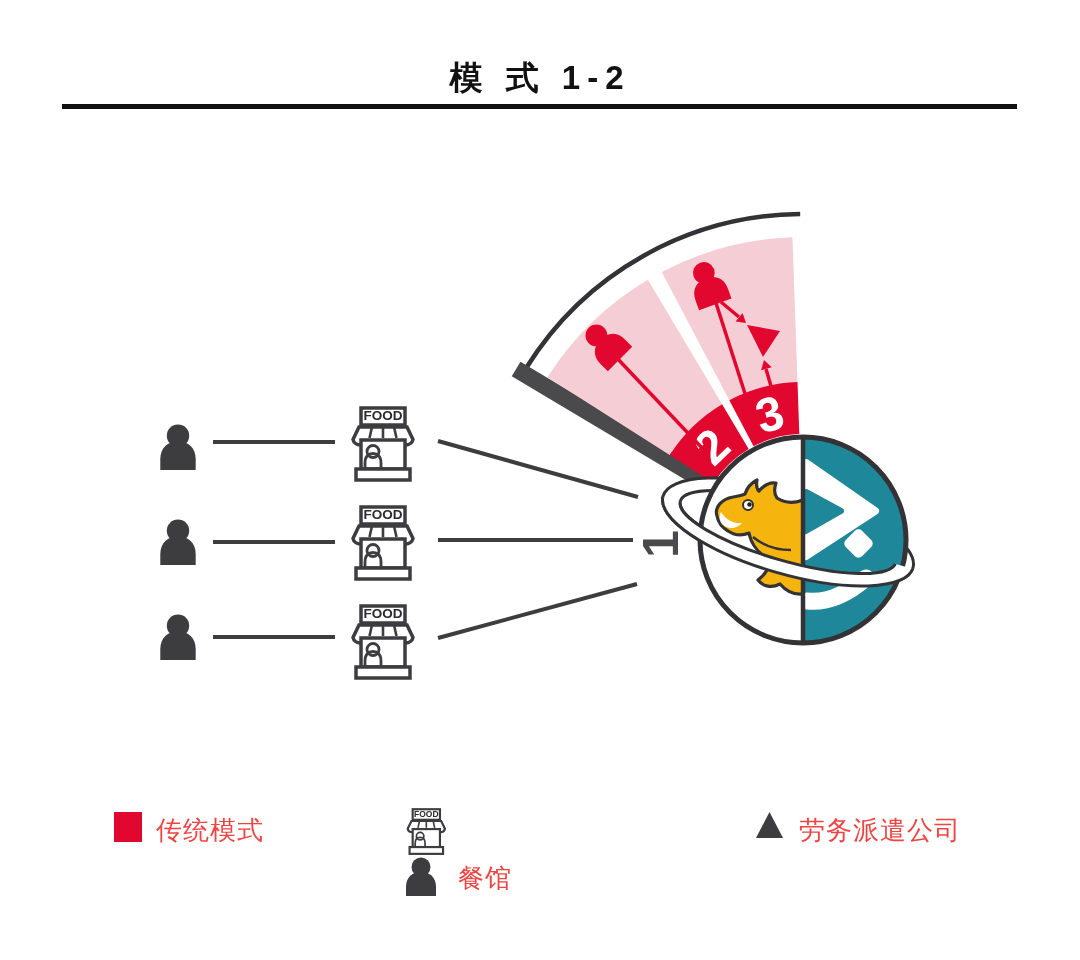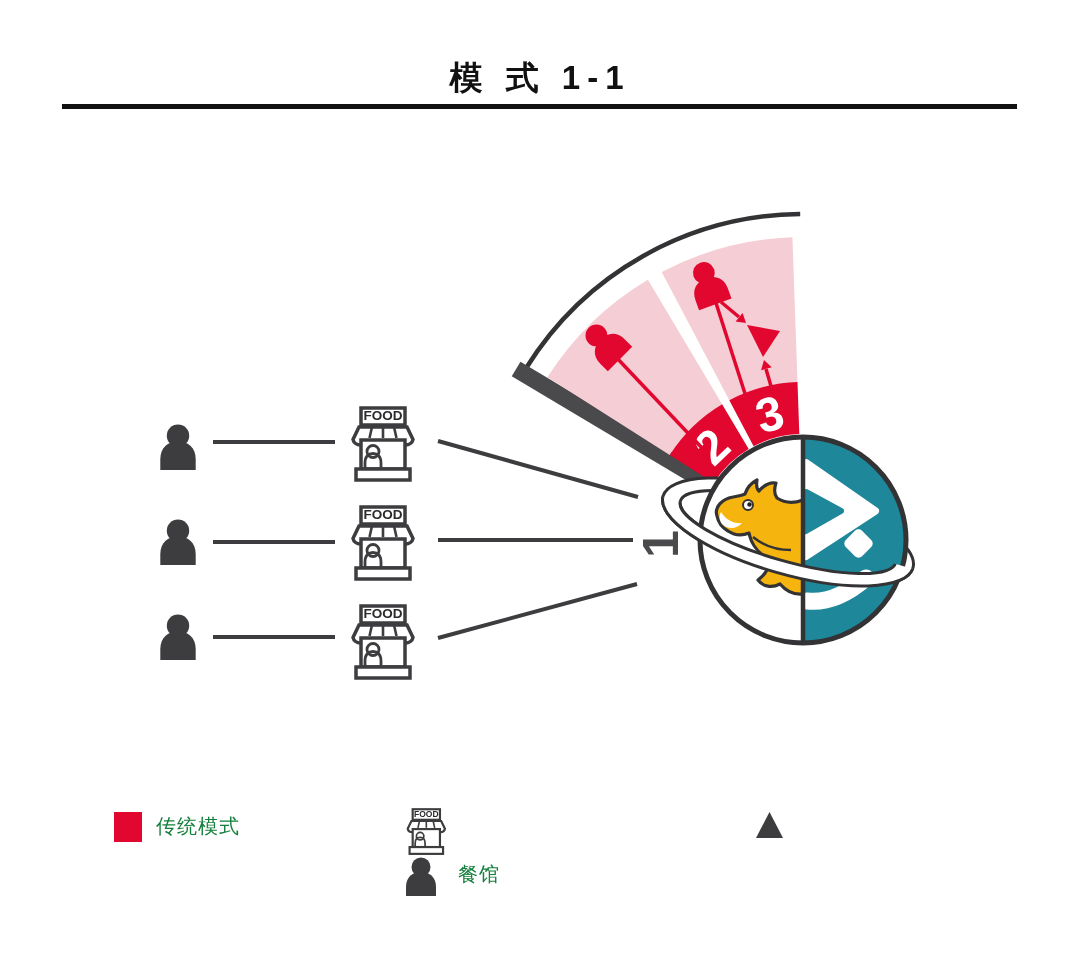--- a/index.html
+++ b/index.html
@@ -8,37 +8,37 @@
     font-family:"Liberation Sans","DejaVu Sans",sans-serif;
   }
   .title{
     position:absolute;left:0;right:0;top:56px;text-align:center;
     font-size:33px;font-weight:bold;color:var(--black);letter-spacing:7px;
   }
   .title-rule{
     position:absolute;left:62px;top:104px;width:955px;height:4.5px;background:var(--black);
   }
   .legend-label{
-    position:absolute;font-size:20px;color:#15803d;letter-spacing:1px;white-space:nowrap;
+    position:absolute;font-size:26px;color:#ef4444;letter-spacing:1px;white-space:nowrap;
   }
   svg.diagram{position:absolute;left:0;top:0;}
   
   .f-red{fill:var(--red)} .f-pink{fill:var(--pink)} .f-teal{fill:var(--teal)}
   .f-yellow{fill:var(--yellow)} .f-dark{fill:var(--dark)} .f-dark2{fill:var(--dark2)}
   .s-red{stroke:var(--red)} .s-dark{stroke:var(--dark)} .s-dark2{stroke:var(--dark2)}
   .s-outline{stroke:var(--outline)}
   text.num{font-family:"Liberation Sans","DejaVu Sans",sans-serif;font-weight:800;}
   text.foodtxt{font-family:"Liberation Sans","DejaVu Sans",sans-serif;font-weight:700;}
 </style>
 </head>
 <body>
 
 <div class="stage">
 
-  <div class="title">模 式 1-1</div>
+  <div class="title">模 式 1-2</div>
   <div class="title-rule"></div>
 
   <svg class="diagram" width="1080" height="960" viewBox="0 0 1080 960">
     <defs>
 
       <g id="personShape">
         <circle cx="0" cy="-13" r="9.5"></circle>
         <path d="M-15,16 L15,16 L15,7 C15,-3.5 8,-8 0,-8 C-8,-8 -15,-3.5 -15,7 Z"></path>
       </g>
 
@@ -165,13 +165,14 @@
         <use href="#storeShape" transform="translate(404,808) scale(0.62)"></use>
         <text class="foodtxt" x="426.3" y="816.5" font-size="8.5" text-anchor="middle" fill="#2b2b2e">FOOD</text>
       </g>
       <use href="#triShape" class="f-dark" transform="translate(756,812)"></use>
       <use href="#personShape" class="f-dark" transform="translate(421,880)"></use>
     </g>
   </svg>
 
   <div class="legend-label" style="left:156px;top:813px;">传统模式</div>
   <div class="legend-label" style="left:458px;top:813px;margin-top:48px;">餐馆</div>
+  <div class="legend-label" style="left:799px;top:813px;">劳务派遣公司</div>
 </div>
 
 </body></html>

